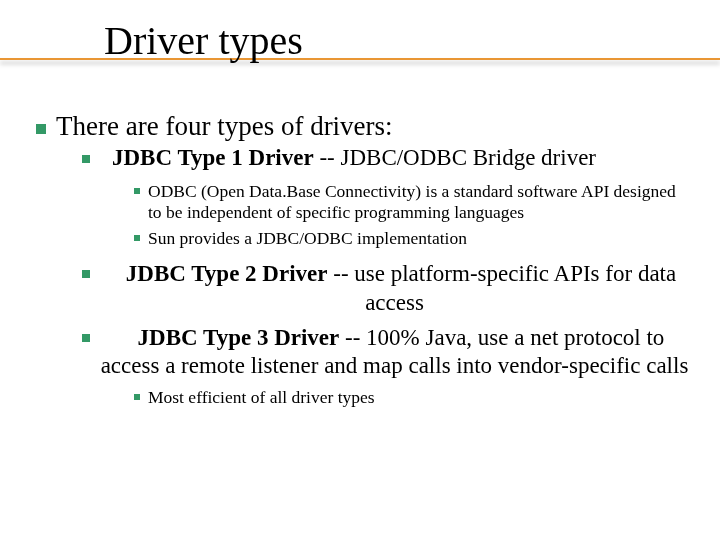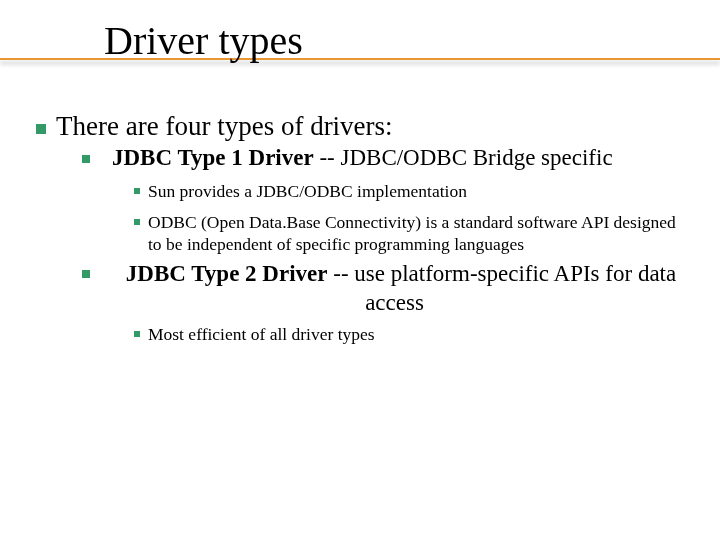--- a/index.html
+++ b/index.html
@@ -110,35 +110,39 @@
     <div class="title">Driver types</div>
   </div>
 
   <div class="body">
 
     <div class="lvl1">
       <span class="sq"></span><span>There are four types of drivers:</span>
     </div>
 
     <div class="lvl2">
-      <span class="sq-sm"></span><span class="bold">JDBC Type 1 Driver</span><span> -- JDBC/ODBC Bridge specific</span>
+      <span class="sq-sm"></span><span class="bold">JDBC Type 1 Driver</span><span> -- JDBC/ODBC Bridge driver</span>
     </div>
 
+    <div class="lvl3">
+      <span class="sq-xs"></span><span>ODBC (Open Data.Base Connectivity) is a standard software API designed to be independent of specific programming languages</span>
+    </div>
     <div class="lvl3" style="margin-bottom:10px;">
       <span class="sq-xs"></span><span>Sun provides a JDBC/ODBC implementation</span>
-    </div>
-    <div class="lvl3">
-      <span class="sq-xs"></span><span>ODBC (Open Data.Base Connectivity) is a standard software API designed to be independent of specific programming languages</span>
     </div>
 
     <div class="lvl2-row">
       <span class="sq-sm"></span>
       <div class="txt"><span class="bold">JDBC Type 2 Driver</span><span> -- use platform-specific APIs for data access</span></div>
     </div>
 
+    <div class="lvl2-row">
+      <span class="sq-sm"></span>
+      <div class="txt"><span class="bold">JDBC Type 3 Driver</span><span> -- 100% Java, use a net protocol to access a remote listener and map calls into vendor-specific calls</span></div>
+    </div>
 
 
     <div class="lvl3">
       <span class="sq-xs"></span><span>Most efficient of all driver types</span>
     </div>
 
   </div>
 </div>
 
 </body></html>

